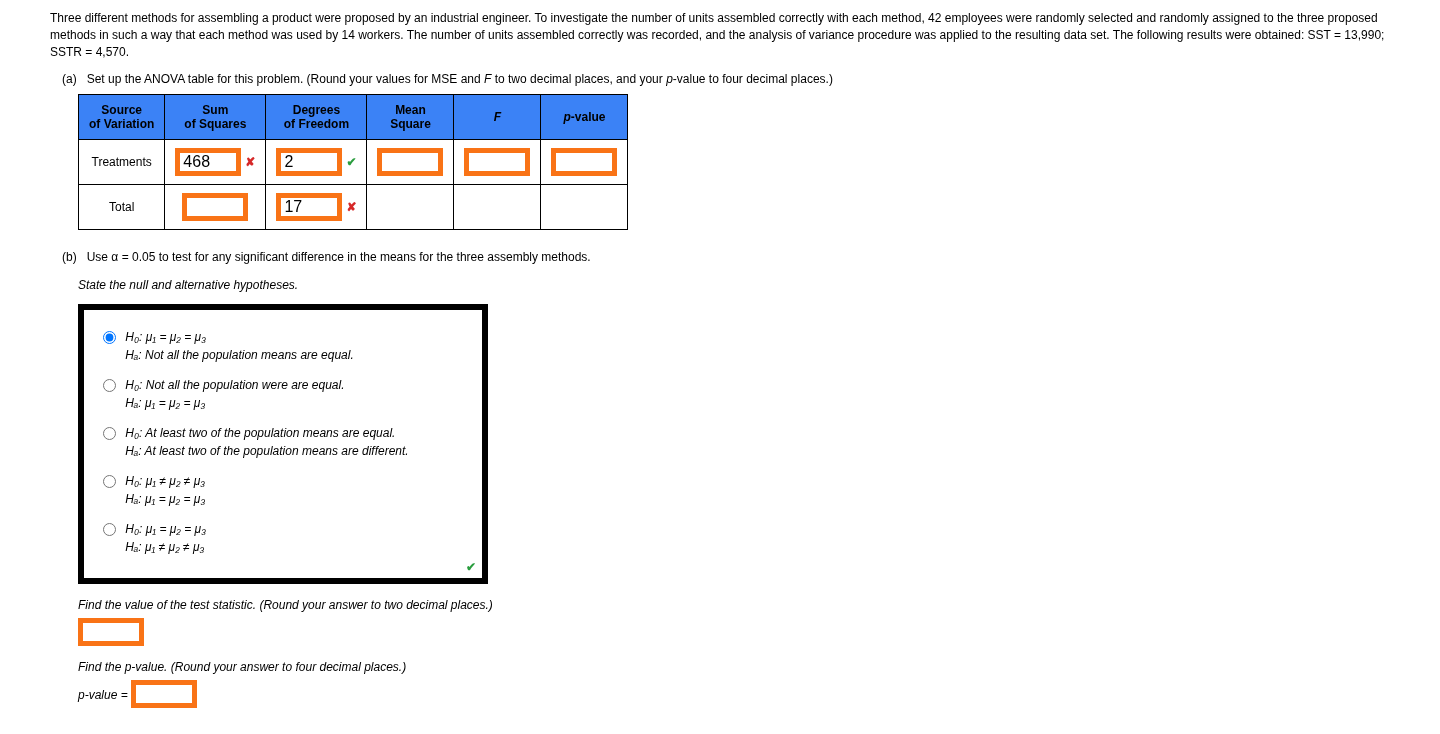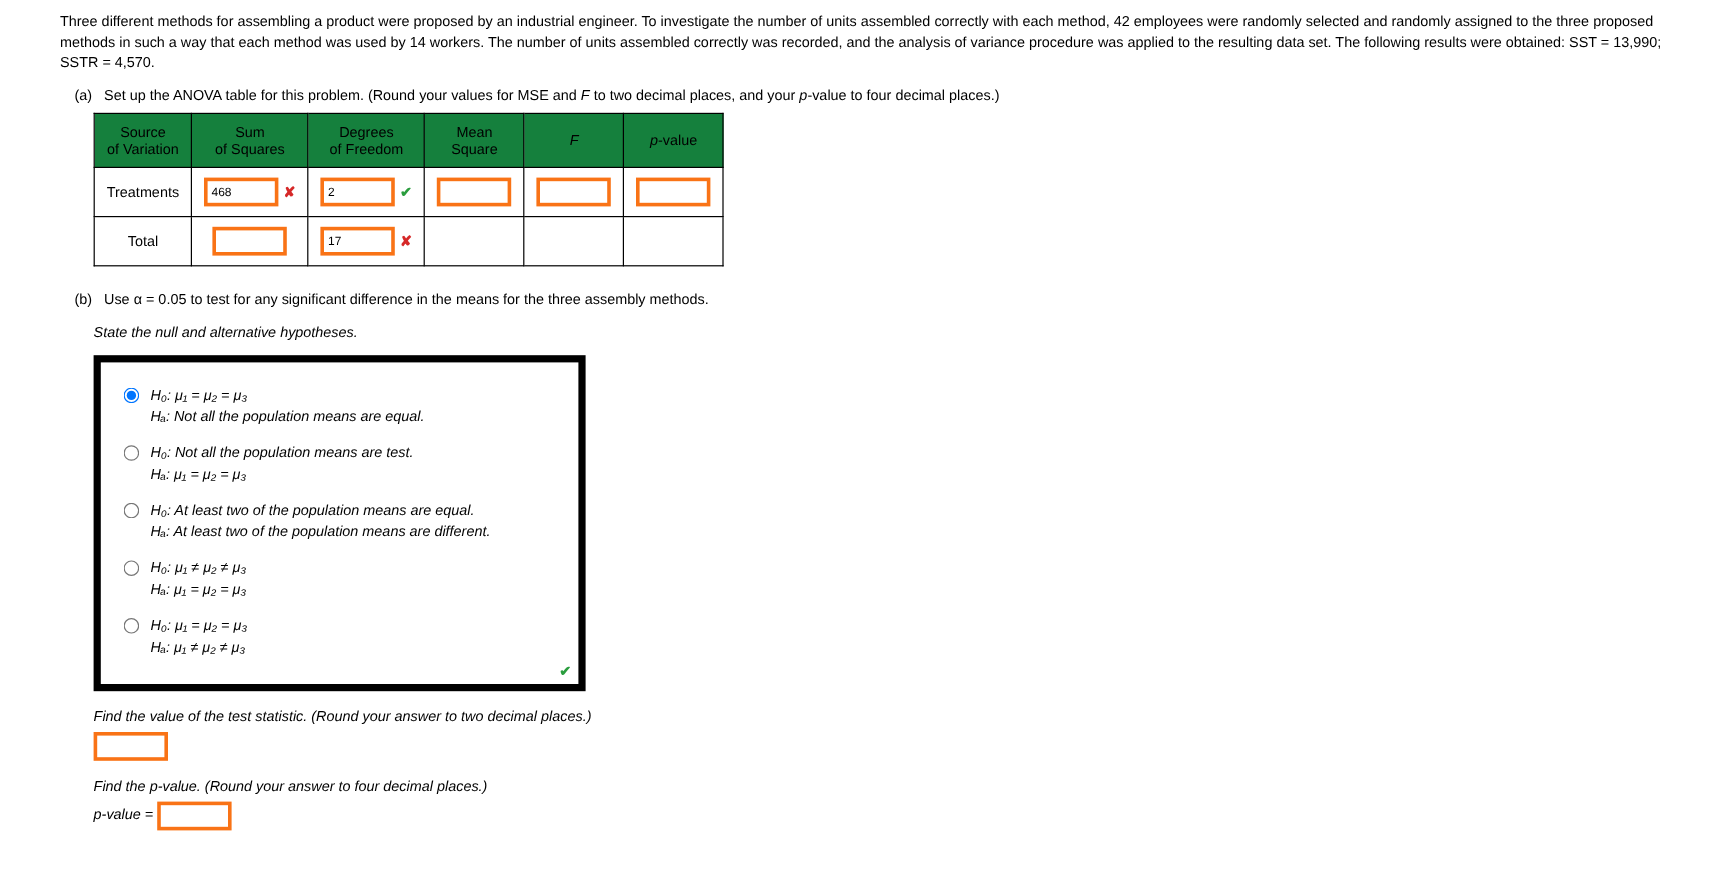--- a/index.html
+++ b/index.html
@@ -28,28 +28,28 @@
     margin-top: 5px;
   }
   table.anova th, table.anova td {
     border: 1px solid #000;
     padding: 8px 10px;
     text-align: center;
     vertical-align: middle;
     font-size: 12px;
   }
   table.anova th {
-    font-weight: normal;
-    background: #15803d;
+    font-weight: bold;
+    background: #3b82f6;
   }
   .input-box {
     width: 50px;
     height: 16px;
-    border: 3px solid #f97316;
-    font-size: 10px;
+    border: 5px solid #f97316;
+    font-size: 16px;
     padding: 1px 3px;
     text-align: left;
   }
   .check {
     color: #2a9d3e;
     font-weight: bold;
     margin-left: 4px;
   }
   .cross {
     color: #d62828;
@@ -159,21 +159,21 @@
       <div class="hyp-option">
         <input type="radio" name="hyp" checked="" style="">
         <span class="hyp-text">
           <span class="ital">H₀: μ₁ = μ₂ = μ₃</span><br>
           <span class="ital">Hₐ: Not all the population means are equal.</span>
         </span>
       </div>
       <div class="hyp-option">
         <input type="radio" name="hyp" style="">
         <span class="hyp-text">
-          <span class="ital">H₀: Not all the population means are test.</span><br>
+          <span class="ital">H₀: Not all the population were are equal.</span><br>
           <span class="ital">Hₐ: μ₁ = μ₂ = μ₃</span>
         </span>
       </div>
       <div class="hyp-option">
         <input type="radio" name="hyp" style="">
         <span class="hyp-text">
           <span class="ital">H₀: At least two of the population means are equal.</span><br>
           <span class="ital">Hₐ: At least two of the population means are different.</span>
         </span>
       </div>

